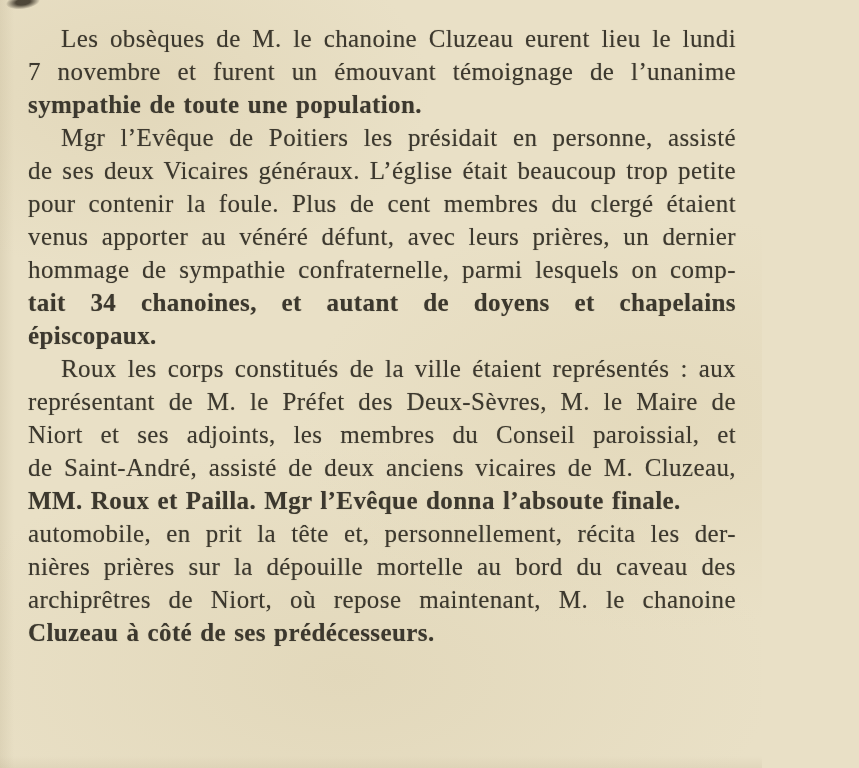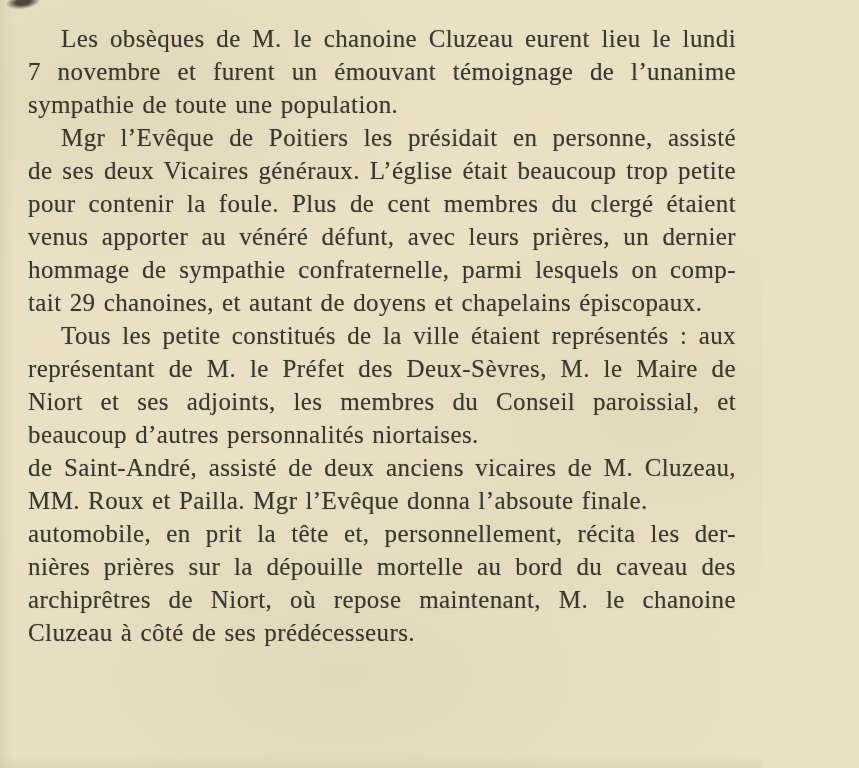--- a/index.html
+++ b/index.html
@@ -46,48 +46,47 @@
     background: radial-gradient(ellipse at center, rgba(62,55,42,0.9) 0 30%, rgba(62,55,42,0) 72%);
   }
   .para { margin: 0; }
   .line {
     text-align: justify;
     text-align-last: justify;
     white-space: normal;
     word-spacing: 1.5px;
   }
   .line.first { text-indent: 33px; }
-  .line.last { text-align-last: left; }
+  .line.last { text-align-last: left; font-weight: bold; }
 </style>
 </head>
 <body>
 
 <div class="page">
   <div class="smudge"></div>
 
   <div class="para">
     <div class="line first">Les obsèques de M. le chanoine Cluzeau eurent lieu le lundi</div>
     <div class="line">7 novembre et furent un émouvant témoignage de l’unanime</div>
     <div class="line last">sympathie de toute une population.</div>
   </div>
 
   <div class="para">
     <div class="line first">Mgr l’Evêque de Poitiers les présidait en personne, assisté</div>
     <div class="line">de ses deux Vicaires généraux. L’église était beaucoup trop petite</div>
     <div class="line">pour contenir la foule. Plus de cent membres du clergé étaient</div>
     <div class="line">venus apporter au vénéré défunt, avec leurs prières, un dernier</div>
     <div class="line">hommage de sympathie confraternelle, parmi lesquels on comp-</div>
-    <div class="line last">tait 29 chanoines, et autant de doyens et chapelains épiscopaux.</div>
+    <div class="line last">tait 34 chanoines, et autant de doyens et chapelains épiscopaux.</div>
   </div>
 
   <div class="para">
-    <div class="line first">Tous les petite constitués de la ville étaient représentés : aux</div>
+    <div class="line first">Roux les corps constitués de la ville étaient représentés : aux</div>
     <div class="line">représentant de M. le Préfet des Deux-Sèvres, M. le Maire de</div>
     <div class="line">Niort et ses adjoints, les membres du Conseil paroissial, et</div>
-    <div class="line last">beaucoup d’autres personnalités niortaises.</div>
   </div>
 
   <div class="para">
     <div class="line">de Saint-André, assisté de deux anciens vicaires de M. Cluzeau,</div>
     <div class="line last">MM. Roux et Pailla. Mgr l’Evêque donna l’absoute finale.</div>
   </div>
 
   <div class="para">
     <div class="line">automobile, en prit la tête et, personnellement, récita les der-</div>
     <div class="line">nières prières sur la dépouille mortelle au bord du caveau des</div>

